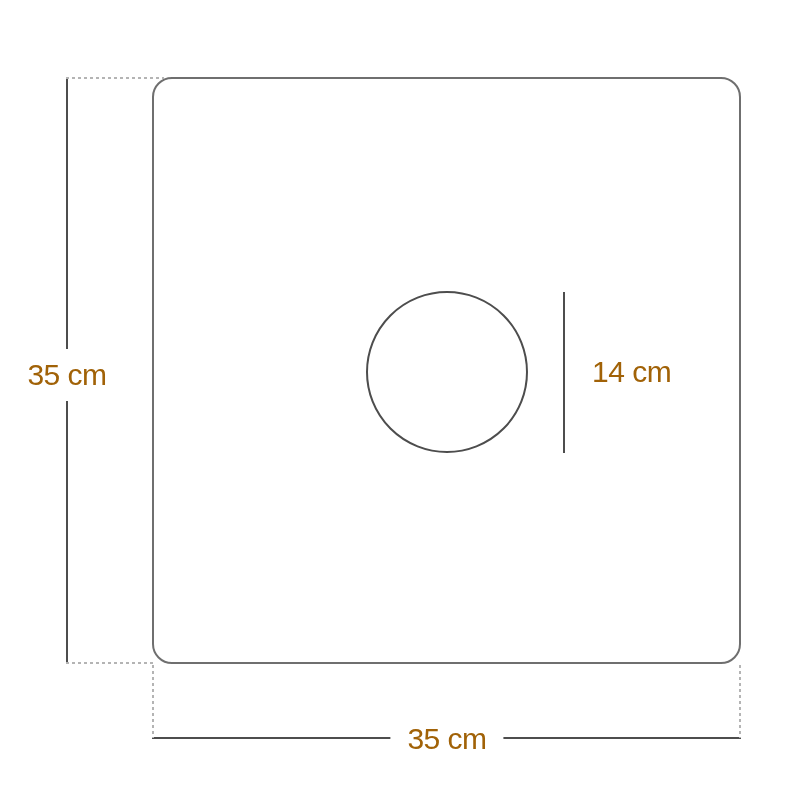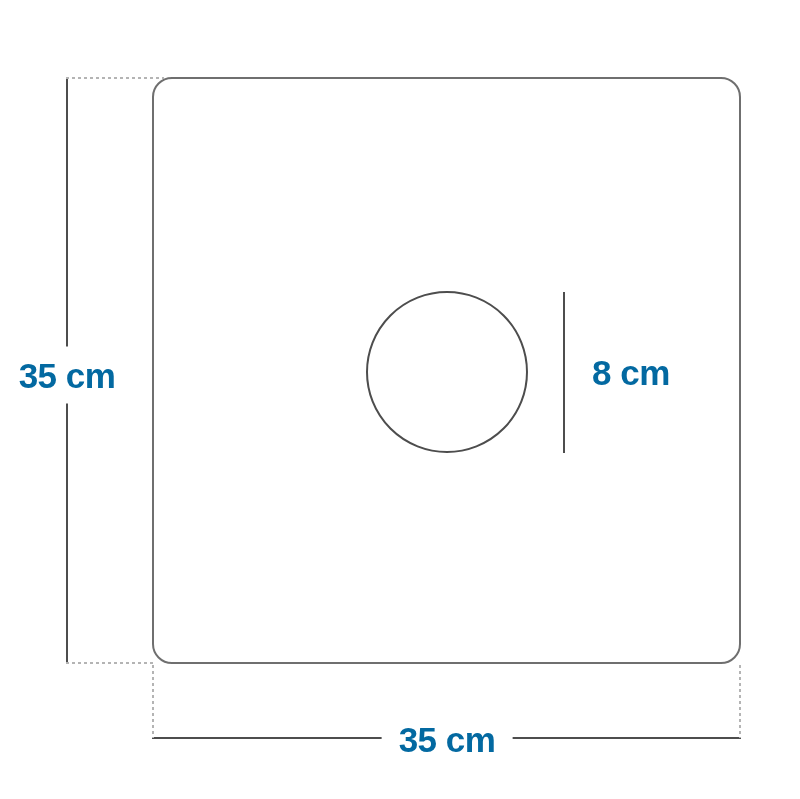--- a/index.html
+++ b/index.html
@@ -69,24 +69,24 @@
     background-image: repeating-linear-gradient(180deg, #b4b4b4 0 3px, transparent 3px 6px);
     z-index: 3;
   }
   .ext-top          { left: 66px;  top: 77px;  width: 98px; }
   .ext-bottom-left  { left: 66px;  top: 662px; width: 88px; }
   .ext-v-left       { left: 152px; top: 665px; height: 73px; }
   .ext-v-right      { left: 739px; top: 665px; height: 73px; }
   
   .dim-label {
     position: absolute;
-    font-size: 35px;
-    font-weight: 700;
+    font-size: 30px;
+    font-weight: 400;
     letter-spacing: -0.5px;
-    color: #0369a1;
+    color: #a16207;
     white-space: nowrap;
     background: #ffffff;
     z-index: 4;
     line-height: 1;
   }
   .label-height {
     left: 67px;
     top: 375px;
     transform: translate(-50%, -50%);
     padding: 11px 4px;
@@ -119,15 +119,15 @@
   <div class="ext-v ext-v-right"></div>
 
   <div class="dim-v dim-height"></div>
   <div class="dim-h dim-width"></div>
   <div class="dim-v dim-hole"></div>
 
   <div class="dim-label label-height">35 cm</div>
 
   <div class="dim-label label-width">35 cm</div>
 
-  <div class="dim-label label-hole">8 cm</div>
+  <div class="dim-label label-hole">14 cm</div>
 
 </div>
 
 </body></html>

